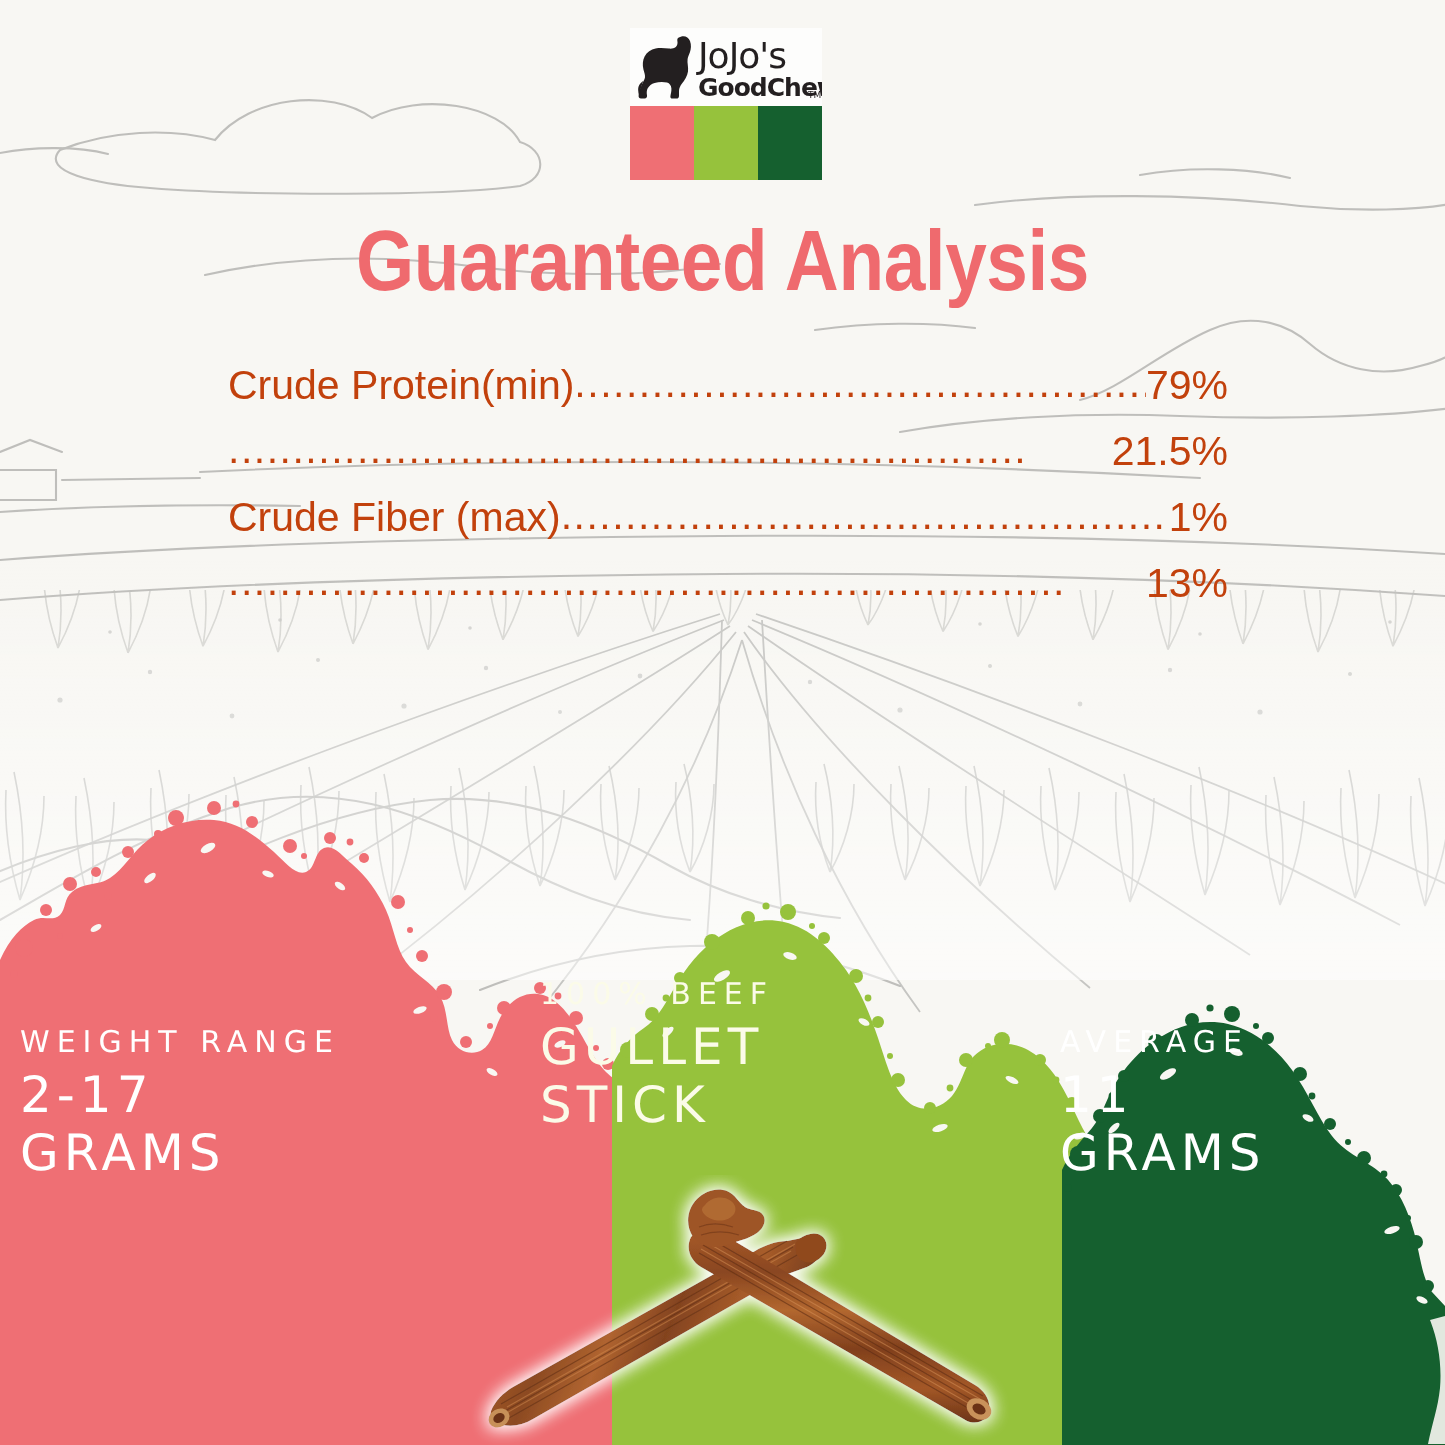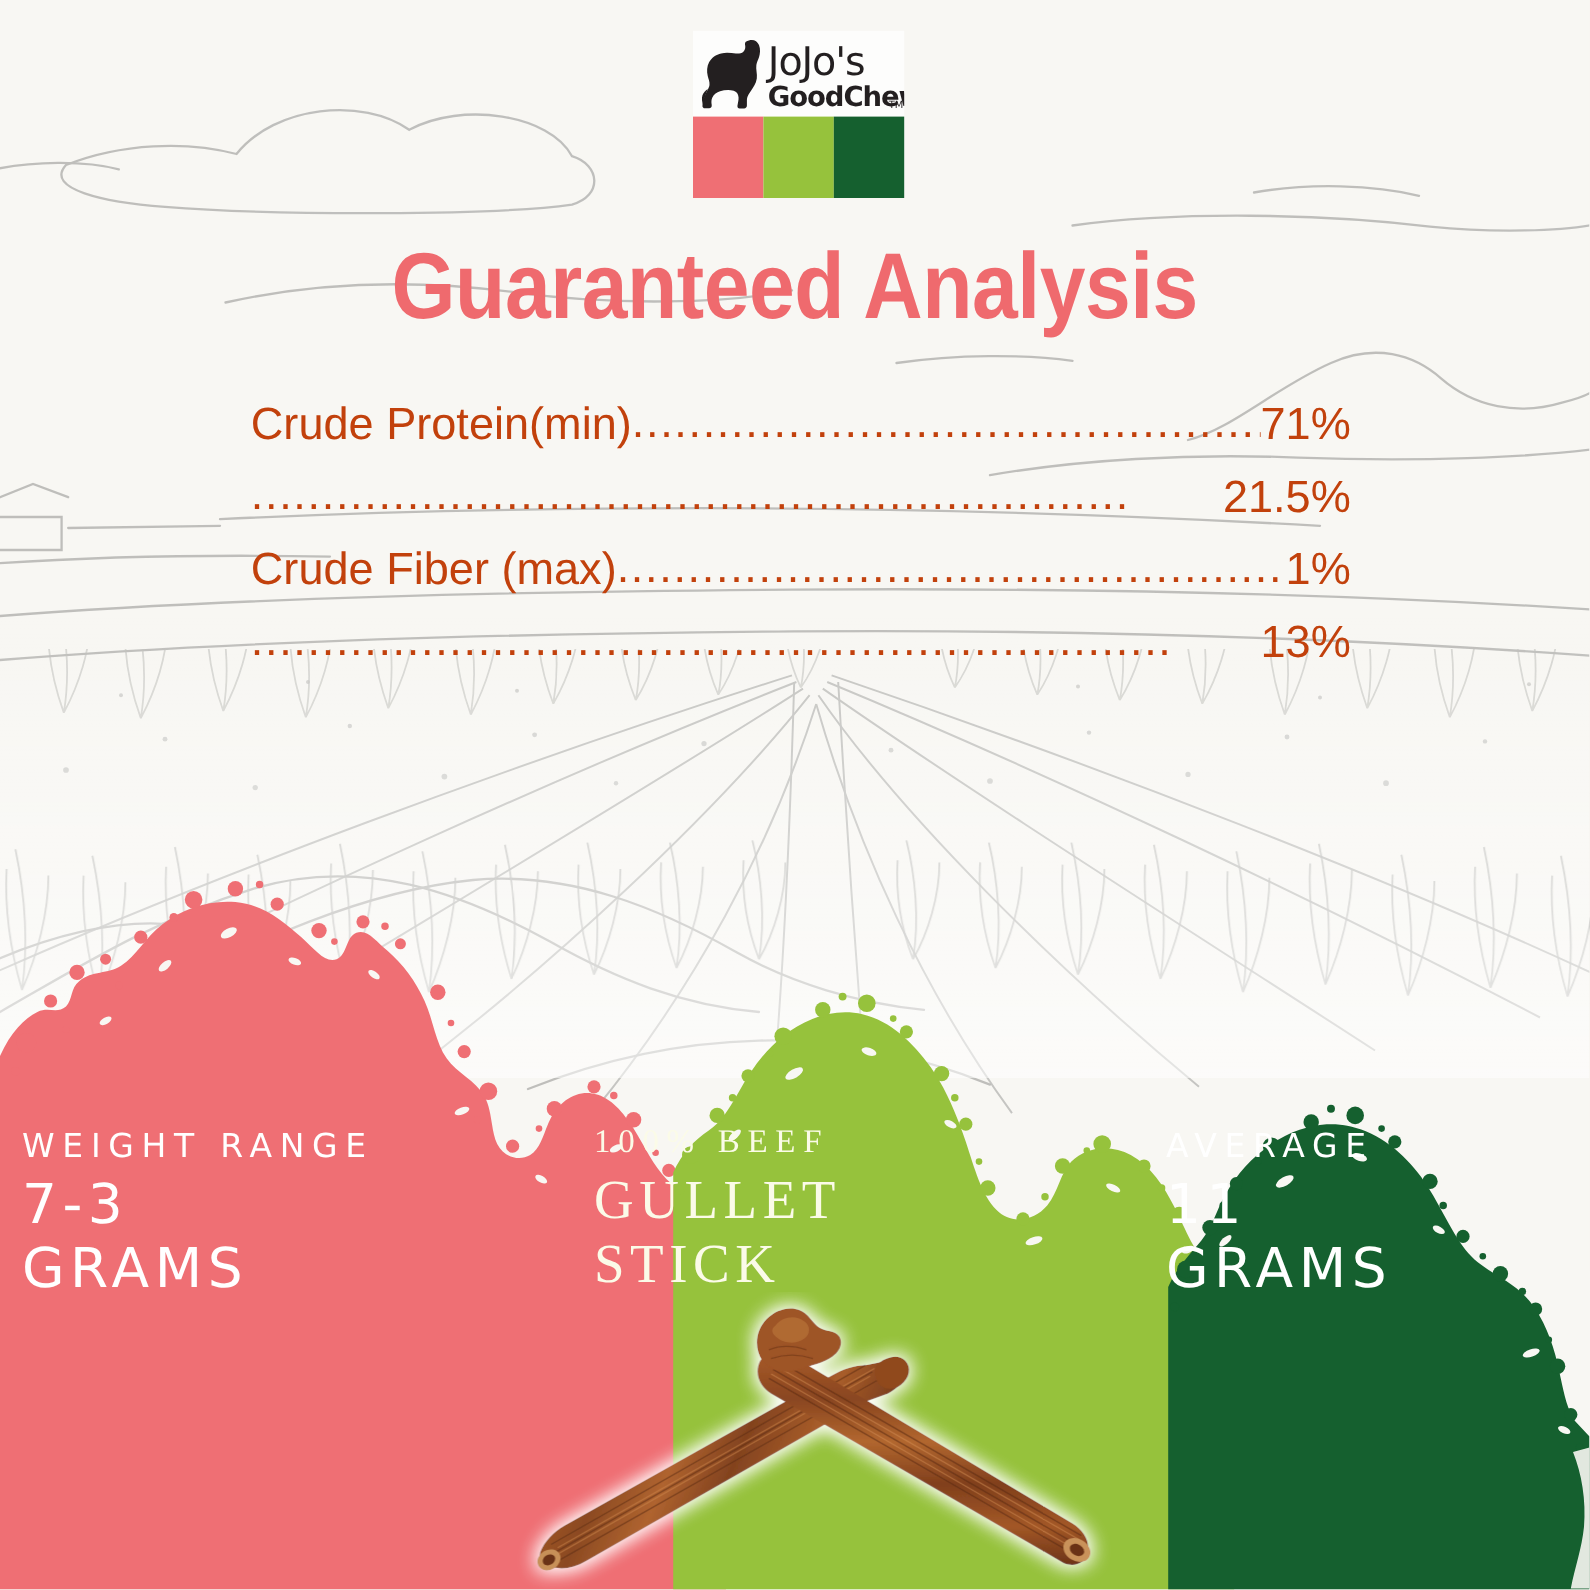--- a/index.html
+++ b/index.html
@@ -56,21 +56,21 @@
 
   .panel-text{
     position:absolute;color:#ffffff;
     font-family:"DejaVu Sans", sans-serif;
     text-rendering:geometricPrecision;
   }
   .pt-small{font-size:30px;letter-spacing:7px;line-height:46px;font-weight:400;}
   .pt-big{font-size:50px;letter-spacing:5px;line-height:58px;font-weight:400;}
 
   #txt-left{left:20px;top:1020px;width:420px;}
-  #txt-mid{left:540px;top:1015px;width:420px;font-family:Liberation Serif, serif;}
+  #txt-mid{left:540px;top:972px;width:420px;}
   #txt-right{left:1060px;top:1020px;width:390px;}
 
   #txt-mid .pt-small,#txt-mid .pt-big{color:#fbfbe8;}
 
   
   #product{position:absolute;left:455px;top:1175px;width:570px;height:270px;}
 </style>
 </head>
 <body>
 
@@ -209,21 +209,21 @@
       <span style="background:#15602f"></span>
     </div>
   </div>
 
   <div class="heading">Guaranteed Analysis</div>
 
   <div class="analysis">
     <div class="a-row">
       <span class="a-label">Crude Protein(min)</span>
       <span class="a-lead">...........................................................</span>
-      <span class="a-val">71%</span>
+      <span class="a-val">79%</span>
     </div>
     <div class="a-row">
       <span class="a-lead">..............................................................</span>
       <span class="a-val">21.5%</span>
     </div>
     <div class="a-row">
       <span class="a-label">Crude Fiber (max)</span>
       <span class="a-lead">...............................................................</span>
       <span class="a-val">1%</span>
     </div>
@@ -360,21 +360,21 @@
         <ellipse cx="1308" cy="358" rx="6" ry="3" transform="rotate(28 1308 358)"></ellipse>
         <ellipse cx="1392" cy="470" rx="8" ry="3.4" transform="rotate(-18 1392 470)"></ellipse>
         <ellipse cx="1422" cy="540" rx="6" ry="3" transform="rotate(24 1422 540)"></ellipse>
         <path d="M1430 560 C1438 580 1442 604 1440 628 C1438 648 1432 664 1428 684 L1445 684 L1445 556 Z" opacity="0.9"></path>
       </g>
     </g>
   </svg>
 
   <div class="panel-text" id="txt-left">
     <div class="pt-small">WEIGHT RANGE</div>
-    <div class="pt-big">7-3</div>
+    <div class="pt-big">2-17</div>
     <div class="pt-big">GRAMS</div>
   </div>
 
   <div class="panel-text" id="txt-mid">
     <div class="pt-small">100% BEEF</div>
     <div class="pt-big">GULLET</div>
     <div class="pt-big">STICK</div>
   </div>
 
   <div class="panel-text" id="txt-right">

